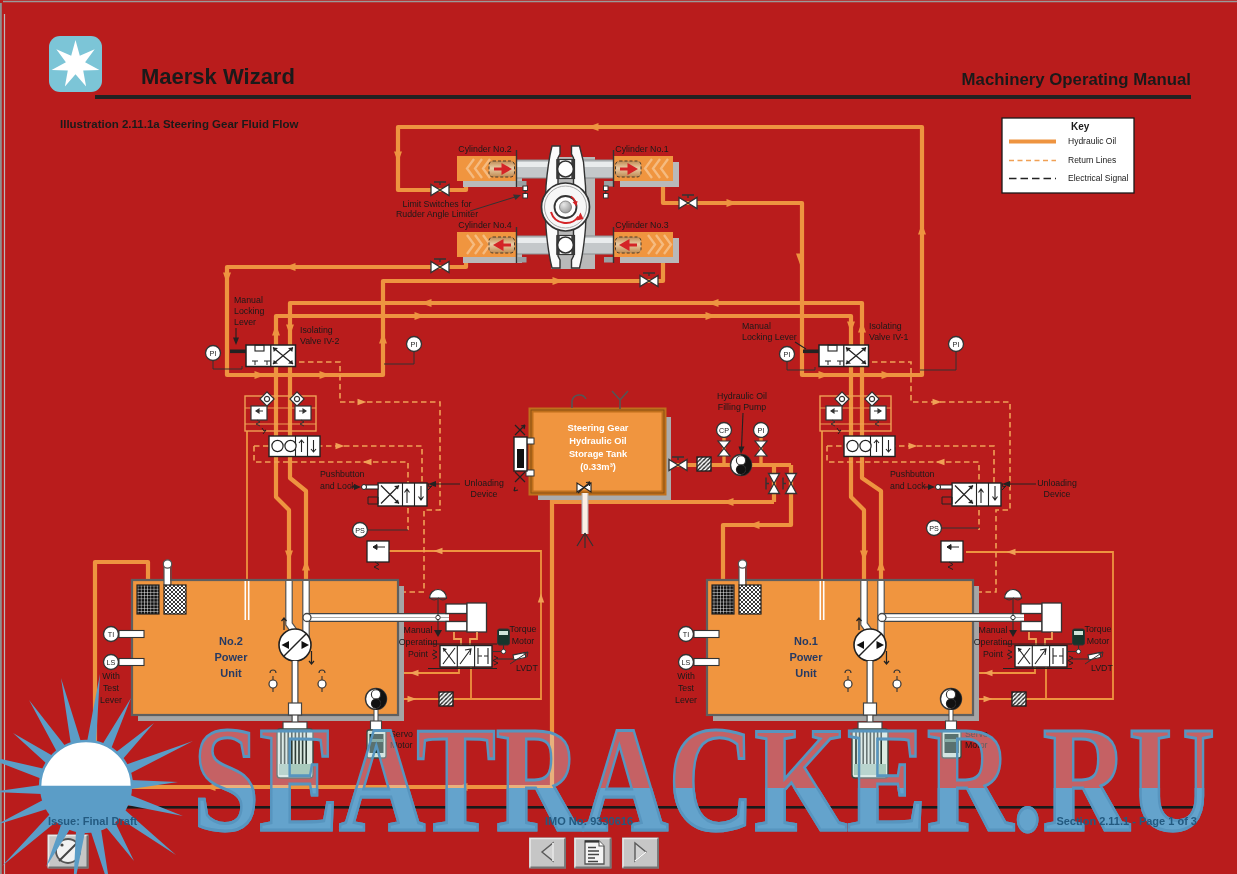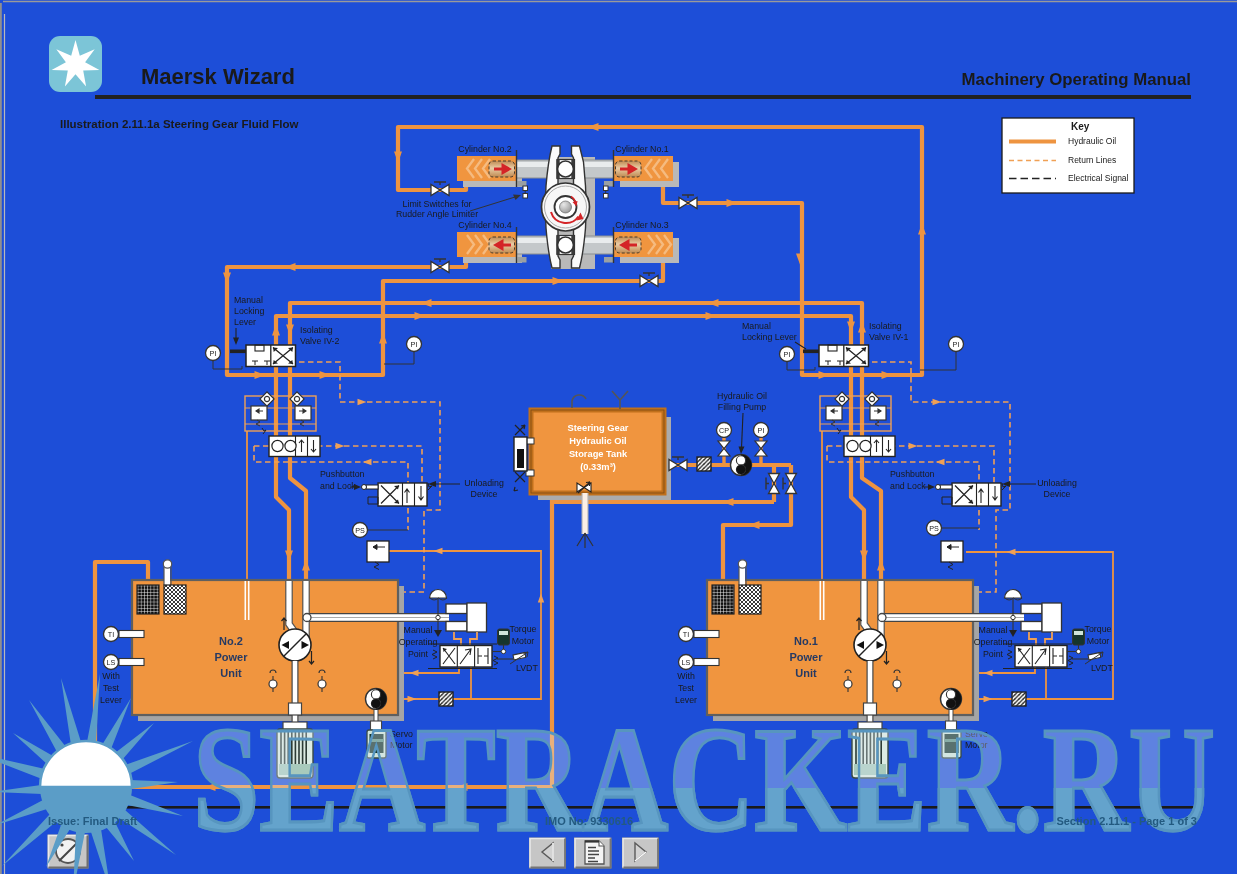--- a/index.html
+++ b/index.html
@@ -1,16 +1,16 @@
 <!DOCTYPE html>
 <html><head>
 <meta charset="utf-8">
 <style>
 html,body{margin:0;padding:0;background:#fff;}
-#page{position:relative;width:1237px;height:874px;background:#1d4ed8;overflow:hidden;
+#page{position:relative;width:1237px;height:874px;background:#b91c1c;overflow:hidden;
 font-family:"Liberation Sans",sans-serif;}
 svg{position:absolute;left:0;top:0;}
 </style>
 </head>
 <body>
 <div id="page">
 <svg width="1237" height="874" viewBox="0 0 1237 874">
 <defs>
 <pattern id="grid" width="3.2" height="3.2" patternUnits="userSpaceOnUse">
   <rect width="3.2" height="3.2" fill="#111"></rect>

